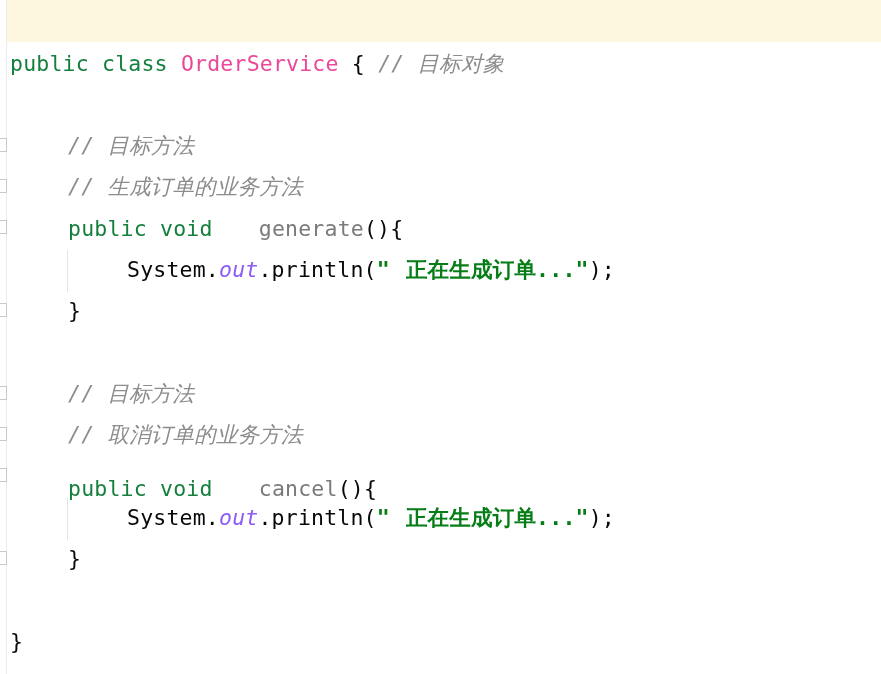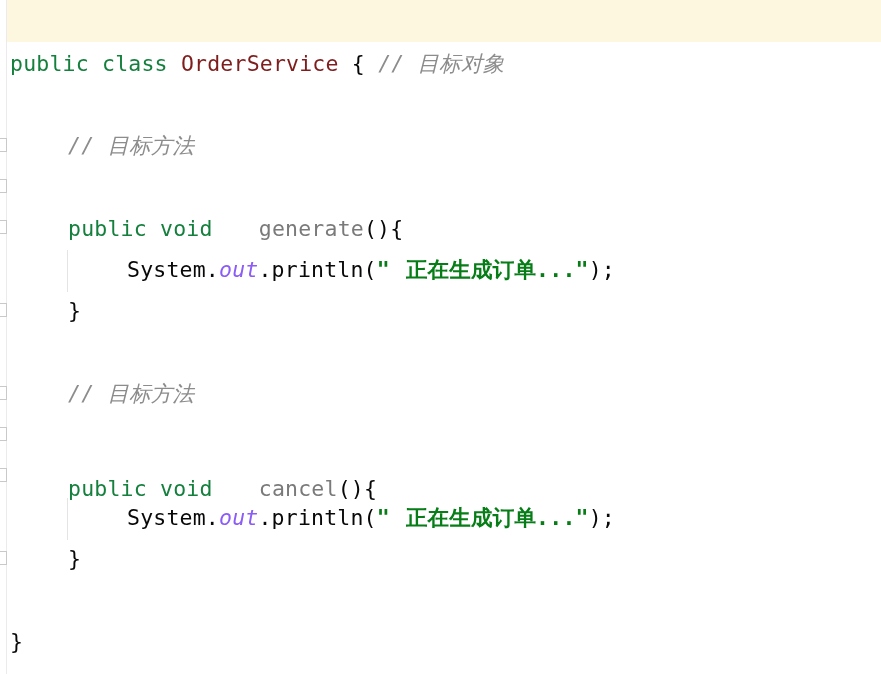--- a/index.html
+++ b/index.html
@@ -16,21 +16,21 @@
   .current-line {
     position:absolute; left:0; top:0; width:881px; height:42px; background:#fef7e0;
   }
   .line {
     position:absolute; left:10px; height:41px; line-height:41px;
     font-size:21.5px; white-space:pre; color:#080808; letter-spacing:0.2px;
   }
   .kw2 { color:#15803d; font-weight:normal; }
   .ann { color:#3f3f3f; }
   .ann-sel { background:#dcdcf6; }
-  .cls { color:#7f1d1d; }
+  .cls { color:#ec4899; }
   .fn-unused { color:#7a7a7a;margin-left:33px; }
   .comment { color:#8c8c8c; font-style:italic; font-family:"DejaVu Serif","Liberation Serif",serif;margin-top:8px; }
   .comment-slash { color:#8c8c8c; font-style:italic; font-family:"DejaVu Sans Mono","Liberation Mono",monospace; }
   .field { color:#8b5cf6; font-style:italic; font-weight:normal; }
   .str { color:#067d17; font-weight:bold; }
   .str-cn { color:#067d17; font-weight:bold; font-family:"DejaVu Serif","Liberation Serif",serif;margin-left:16px; }
   .caret { display:inline-block; width:2px; height:28px; background:#000; vertical-align:middle; margin-left:0; }
   .indent-guide { position:absolute; width:1px; background:#e4e4e4; }
   .fold { position:absolute; left:-4px; width:10px; height:12px; border:1px solid #c9c9c9; border-left:none; background:#fff; }
 </style>
@@ -51,29 +51,31 @@
   <div class="fold" style="top:551px"></div>
 
   <div class="indent-guide" style="left:67px; top:250px; height:42px;"></div>
   <div class="indent-guide" style="left:67px; top:498px; height:42px;"></div>
 
 
   <div class="line" style="top:43px"><span class="kw2">public</span> <span class="kw2">class</span> <span class="cls">OrderService</span> <span>{</span> <span class="comment-slash">//</span> <span class="comment">目标对象</span></div>
 
   <div class="line" style="top:125px; left:68px"><span class="comment-slash">//</span> <span class="comment">目标方法</span></div>
 
+  <div class="line" style="top:166px; left:68px"><span class="comment-slash">//</span> <span class="comment">生成订单的业务方法</span></div>
 
   <div class="line" style="top:208px; left:68px"><span class="kw2">public</span> <span class="kw2">void</span> <span class="fn-unused">generate</span><span>(){</span></div>
 
   <div class="line" style="top:249px; left:127px"><span>System.</span><span class="field">out</span><span>.println(</span><span class="str">"</span><span class="str-cn">正在生成订单</span><span class="str">..."</span><span>);</span></div>
 
   <div class="line" style="top:290px; left:68px"><span>}</span></div>
 
   <div class="line" style="top:373px; left:68px"><span class="comment-slash">//</span> <span class="comment">目标方法</span></div>
 
+  <div class="line" style="top:414px; left:68px"><span class="comment-slash">//</span> <span class="comment">取消订单的业务方法</span></div>
 
   <div class="line" style="top:468px; left:68px"><span class="kw2">public</span> <span class="kw2">void</span> <span class="fn-unused">cancel</span><span>(){</span></div>
 
   <div class="line" style="top:497px; left:127px"><span>System.</span><span class="field">out</span><span>.println(</span><span class="str">"</span><span class="str-cn">正在生成订单</span><span class="str">..."</span><span>);</span></div>
 
   <div class="line" style="top:538px; left:68px"><span>}</span></div>
 
   <div class="line" style="top:621px; left:10px"><span>}</span></div>
 </div>
 

